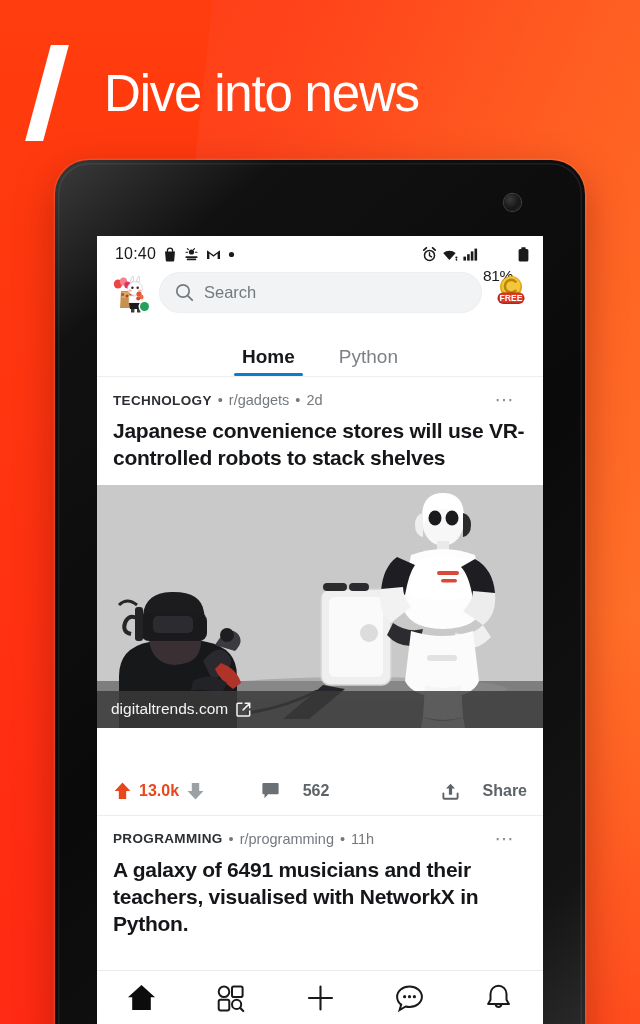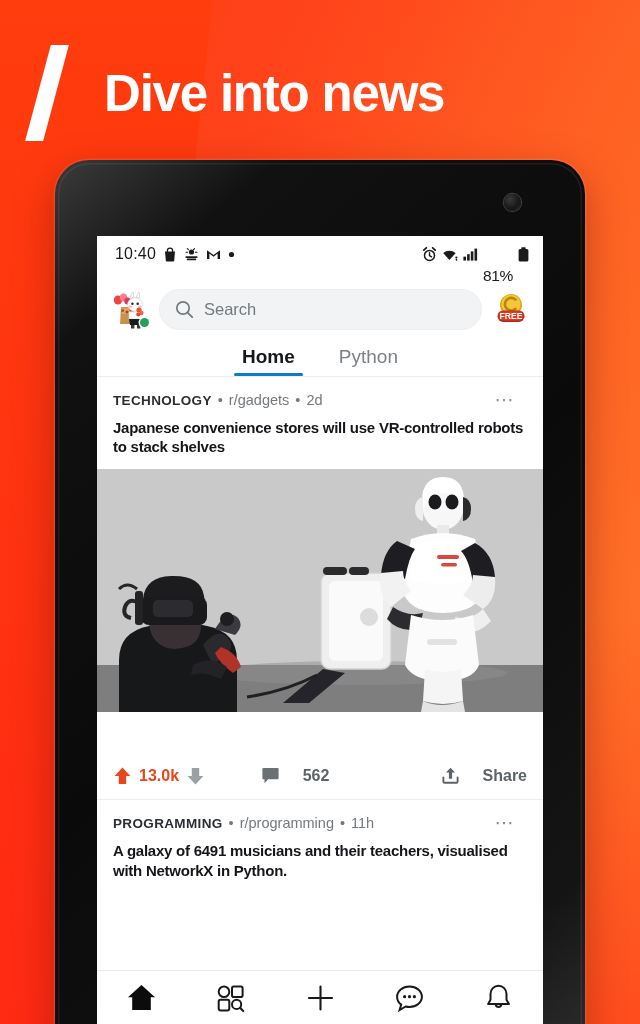--- a/index.html
+++ b/index.html
@@ -36,21 +36,21 @@
     position:relative;
   }
   #slash::before {
     content:""; position:absolute; left:4px; top:0;
     width:18px; height:96px; background:#fff;
     transform:skewX(-15deg);
   }
   #headline {
     color:#ffffff;
     font-size:51px;
-    font-weight:bold;
+    font-weight:normal;
     letter-spacing:-1.2px;
     margin-left:24px;
     white-space:nowrap;
     line-height:1;
   }
 
   
   #phone {
     position:absolute; left:55px; top:160px;
     width:530px; height:900px;
@@ -88,21 +88,21 @@
   #sb-left { display:flex; align-items:center; gap:7px; }
   #sb-time { font-size:16px; letter-spacing:0.2px; }
   #sb-right { margin-left:auto; display:flex; align-items:center; gap:5px; }
   .sb-ico { display:inline-block; line-height:1; }
   #sb-batt-text { font-size:15.5px; letter-spacing:-0.3px;margin-top:44px; }
 
   svg { display:block; }
 
   
   #searchrow {
-    height:58px; display:flex; align-items:flex-end; gap:9px;
+    height:58px; display:flex; align-items:flex-start; gap:9px;
     padding:0 12px 0 11px;
   }
   #avatar {
     position:relative; width:42px; height:42px; flex:0 0 auto;
   }
   #avatar-dot {
     position:absolute; right:1px; bottom:3px; width:9px; height:9px;
     border-radius:50%; background:#24a05a; box-shadow:0 0 0 1.5px #fff;
   }
   #searchbox {
@@ -144,21 +144,21 @@
     font-size:14px;
   }
   .flair { font-weight:bold; color:#2b2f33; letter-spacing:0.35px; font-size:13.5px; }
   .meta { color:#74797e; font-size:14.5px; margin-left:6px; }
   .kebab {
     margin-left:auto; color:#8b9096; font-size:19px; letter-spacing:1.6px;
     line-height:10px; cursor:pointer;
   }
   .post-title {
     padding:3px 16px 13px 16px;
-    font-size:15px; font-weight:bold; color:#141619;
+    font-size:21px; font-weight:bold; color:#141619;
     line-height:1.28; letter-spacing:-0.25px;
   }
 
   
   #media {
     position:relative; width:100%; height:243px; overflow:hidden;
     background:#c9c9c9;
   }
   #media-caption {
     position:absolute; left:0; right:0; bottom:0; height:37px;
@@ -380,20 +380,29 @@
           <path d="M378 74 q18 10 20 34 l-22 6 q-4-24-12-32z" fill="#1e1e22"></path>
           <path d="M398 108 q2 22-12 32 l-20-14 q10-10 10-20z" fill="#ededed"></path>
           <path d="M296 138 q14 10 30 6 l-4 16 q-20 4-32-10z" fill="#2c2c30"></path>
           <path d="M386 140 q-12 12-28 8 l4 16 q20 2 32-12z" fill="#efefef"></path>
           <path d="M314 146 q32 10 62 0 l6 50 q-6 16-36 16 q-30 0-38-16z" fill="#fbfbfb"></path>
           <path d="M328 200 q18 6 36 0 l2 32 q-20 6-40 0z" fill="#f5f5f5"></path>
           <path d="M326 232 q18 8 40 0 l2 11 h-44z" fill="#e4e4e4"></path>
           <rect x="330" y="170" width="30" height="6" rx="3" fill="#e2e2e2"></rect>
         </svg>
 
+        <div id="media-caption">
+          <span>digitaltrends.com</span>
+          <span>
+            <svg width="15" height="15" viewBox="0 0 15 15">
+                <path d="M6.5 1.3H1.9A.9.9 0 0 0 1 2.2v10.9a.9.9 0 0 0 .9.9h10.9a.9.9 0 0 0 .9-.9V8.6" fill="none" stroke="#f4f4f4" stroke-width="1.5"></path>
+                <path d="M9.3 1.3h4.4v4.4M13.3 1.7 7.1 7.9" fill="none" stroke="#f4f4f4" stroke-width="1.5" stroke-linecap="round"></path>
+              </svg>
+          </span>
+        </div>
       </div>
 
       <div class="actions">
         <div class="act votes">
           <span>
             <svg width="19" height="20" viewBox="0 0 19 20">
                 <path d="M9.5 1.6 17.4 10h-4.2v8H5.8v-8H1.6z" fill="#e8471d"></path>
               </svg>
           </span>
           <span class="vote-count">13.0k</span>

